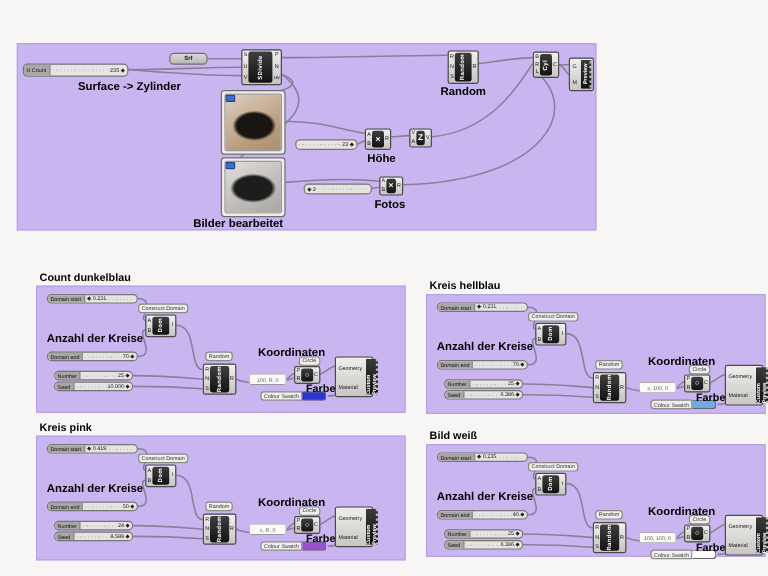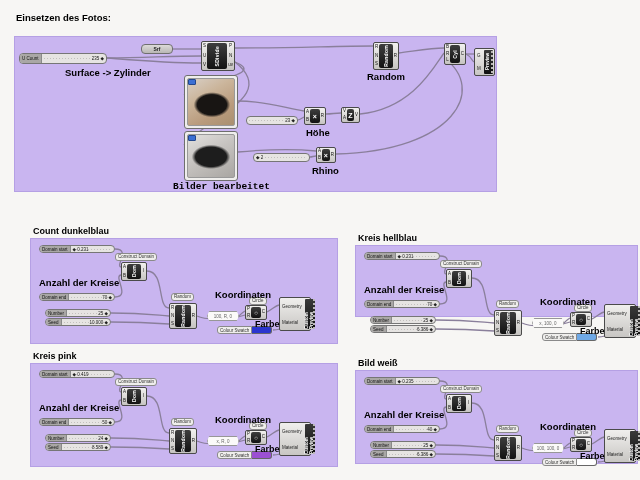--- a/index.html
+++ b/index.html
@@ -44,21 +44,20 @@
   .cpv .strip .vtext { writing-mode:vertical-rl; transform:rotate(180deg); font-size:4.5px; font-weight:bold; }
   
   .swatch-row { position:absolute; display:flex; align-items:stretch; height:8px; z-index:3; }
   .swatch-row .sw-tag { background:#efeeec; border:1px solid #8a8a8a; border-radius:3px 0 0 3px; font-size:4.5px; display:flex; align-items:center; padding:0 2px; color:#333; white-space:nowrap; }
   .swatch-row .sw-color { width:20px; border:1px solid #666; border-left:none; border-radius:0 3px 3px 0; }
 </style>
 </head>
 <body>
 
 <div class="abs doc-title" style="left:16px;top:12px;">
-  <div>Einsetzen des Fotos:</div>
 </div>
 
 <div class="panel" style="left:14px;top:36px;width:483px;height:156px;">
   <svg class="wires" width="483" height="156" viewBox="0 0 483 156">
     <path class="w" d="M158,12 C170,12 178,12 186,12"></path>
     <path class="w" d="M92,21 C130,21 152,19 186,19"></path>
     <path class="w" d="M92,21 C130,24 152,26 186,26"></path>
     <path class="w" d="M220,11 C280,11 320,9 358,9"></path>
     <path class="w" d="M220,25 C252,38 190,42 169,58"></path>
     <path class="w" d="M220,25 C262,58 200,76 169,108"></path>
@@ -102,21 +101,21 @@
   <div class="caption" style="left:50px;top:30px;">Surface -&gt; Zylinder</div>
 
   <div class="photo" style="left:169px;top:38px;width:54px;height:54px;">
     <div class="badge"></div>
     <div class="img color-dog"></div>
   </div>
   <div class="photo" style="left:169px;top:94px;width:54px;height:50px;">
     <div class="badge"></div>
     <div class="img gray-dog"></div>
   </div>
-  <div class="caption" style="left:158px;top:144px;font-family:Liberation Mono, monospace;">Bilder bearbeitet</div>
+  <div class="caption" style="left:146px;top:144px;">Bilder bearbeitet</div>
 
   <div class="slider" style="left:231px;top:79px;width:52px;height:9px;">
     <span class="track">23 ◆</span>
   </div>
   <div class="gh-node" style="left:289px;top:70px;width:22px;height:18px;">
     <div class="pcol">
       <span>A</span>
       <span>B</span>
     </div>
     <div class="core">
@@ -149,21 +148,21 @@
       <span>A</span>
       <span>B</span>
     </div>
     <div class="core">
       <span class="glyph">×</span>
     </div>
     <div class="pcol">
       <span>R</span>
     </div>
   </div>
-  <div class="caption" style="left:297px;top:128px;">Rhino</div>
+  <div class="caption" style="left:297px;top:128px;">Fotos</div>
 
   <div class="gh-node" style="left:358px;top:5px;width:26px;height:28px;">
     <div class="pcol">
       <span>R</span>
       <span>N</span>
       <span>S</span>
     </div>
     <div class="core">
       <span class="vtext">Random</span>
     </div>
@@ -302,21 +301,21 @@
   <div class="cpv" style="left:248px;top:58px;width:32px;height:34px;">
     <div class="inlabels">
       <span>Geometry</span>
       <span>Material</span>
     </div>
     <div class="strip">
       <span class="vtext">Custom Preview</span>
     </div>
   </div>
 </div>
-<div class="panel" style="left:355px;top:245px;width:283px;height:72px;">
+<div class="panel" style="left:355px;top:245px;width:283px;height:100px;">
   <div class="panel-title">Kreis hellblau</div>
   <svg class="wires" width="280" height="94" viewBox="0 0 280 94">
     <path class="w" d="M84,10 C100,10 84,27 90,28"></path>
     <path class="w" d="M84,58 C100,58 82,37 90,36"></path>
     <path class="w" d="M116,32 C134,32 126,69 138,69"></path>
     <path class="w" d="M80,74 C110,74 124,76 138,77"></path>
     <path class="w" d="M80,83 C110,83 124,84 138,85"></path>
     <path class="w" d="M166,77 C176,82 202,80 214,76"></path>
     <path class="w" d="M208,77 C210,75 212,73 214,72"></path>
     <path class="w" d="M236,73 C242,70 244,67 248,66"></path>

